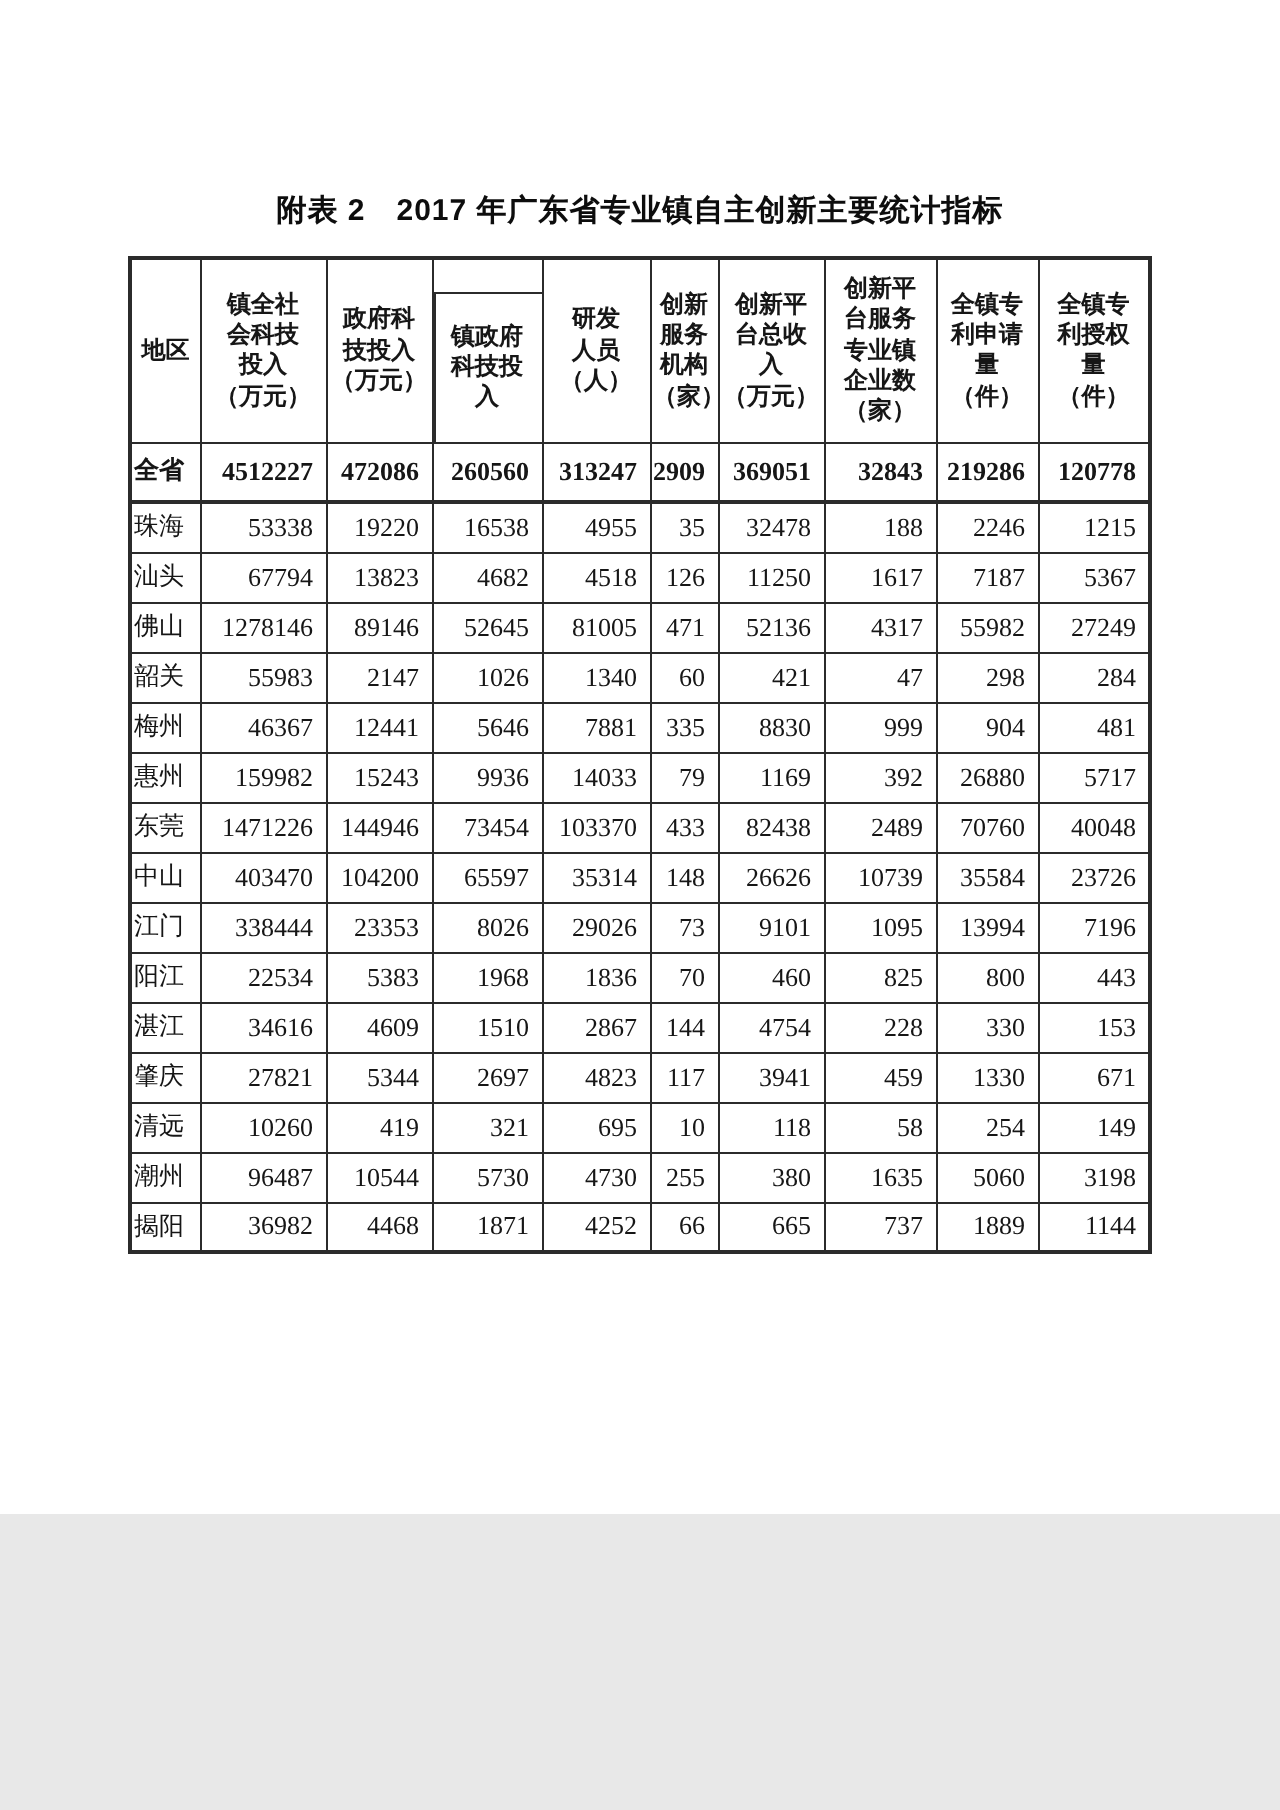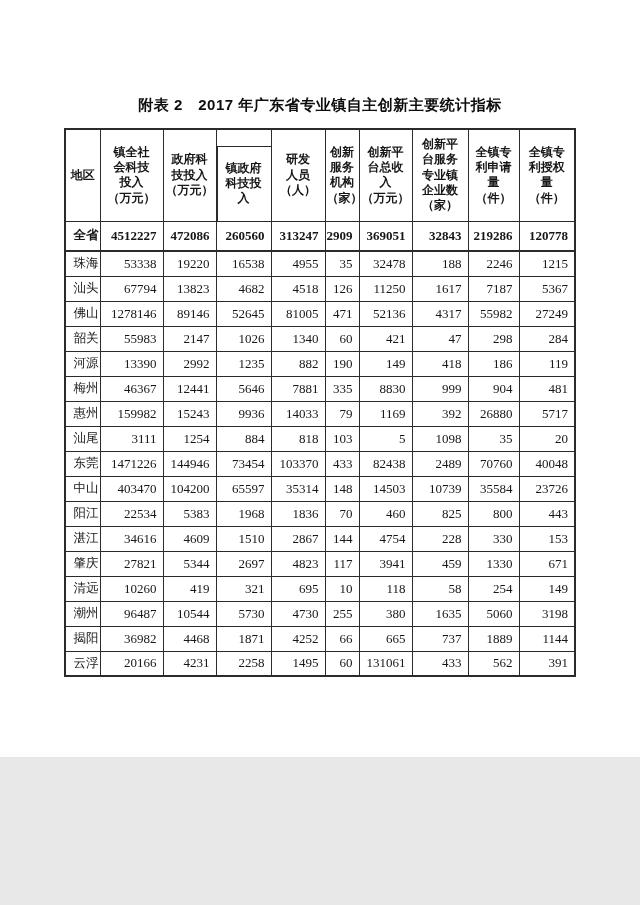--- a/index.html
+++ b/index.html
@@ -64,21 +64,21 @@
     position:absolute;
     top:16px;left:0;right:0;bottom:0;
     border-top:1px solid var(--line);
     border-left:1px solid var(--line);
     pointer-events:none;
   }
   tbody tr{height:25px;}
   tbody tr.total{height:30px;font-weight:bold;}
   tbody tr.total td{border-bottom:2px solid var(--line);}
   td.region{
-    text-align:right;
+    text-align:left;
     font-size:12.5px;
     padding:0 1px;
   }
   td.num{
     text-align:right;
     font-size:13px;
     padding:0 6px 0 1px;
     font-variant-numeric:tabular-nums;
   }
   .page-number{
@@ -204,32 +204,20 @@
             <td class="num">2147</td>
             <td class="num">1026</td>
             <td class="num">1340</td>
             <td class="num">60</td>
             <td class="num">421</td>
             <td class="num">47</td>
             <td class="num">298</td>
             <td class="num">284</td>
           </tr>
           <tr>
-            <td class="region">河源</td>
-            <td class="num">13390</td>
-            <td class="num">2992</td>
-            <td class="num">1235</td>
-            <td class="num">882</td>
-            <td class="num">190</td>
-            <td class="num">149</td>
-            <td class="num">418</td>
-            <td class="num">186</td>
-            <td class="num">119</td>
-          </tr>
-          <tr>
             <td class="region">梅州</td>
             <td class="num">46367</td>
             <td class="num">12441</td>
             <td class="num">5646</td>
             <td class="num">7881</td>
             <td class="num">335</td>
             <td class="num">8830</td>
             <td class="num">999</td>
             <td class="num">904</td>
             <td class="num">481</td>
@@ -240,54 +228,54 @@
             <td class="num">15243</td>
             <td class="num">9936</td>
             <td class="num">14033</td>
             <td class="num">79</td>
             <td class="num">1169</td>
             <td class="num">392</td>
             <td class="num">26880</td>
             <td class="num">5717</td>
           </tr>
           <tr>
-            <td class="region">汕尾</td>
-            <td class="num">3111</td>
-            <td class="num">1254</td>
-            <td class="num">884</td>
-            <td class="num">818</td>
-            <td class="num">103</td>
-            <td class="num">5</td>
-            <td class="num">1098</td>
-            <td class="num">35</td>
-            <td class="num">20</td>
-          </tr>
-          <tr>
             <td class="region">东莞</td>
             <td class="num">1471226</td>
             <td class="num">144946</td>
             <td class="num">73454</td>
             <td class="num">103370</td>
             <td class="num">433</td>
             <td class="num">82438</td>
             <td class="num">2489</td>
             <td class="num">70760</td>
             <td class="num">40048</td>
           </tr>
           <tr>
             <td class="region">中山</td>
             <td class="num">403470</td>
             <td class="num">104200</td>
             <td class="num">65597</td>
             <td class="num">35314</td>
             <td class="num">148</td>
-            <td class="num">14503</td>
+            <td class="num">26626</td>
             <td class="num">10739</td>
             <td class="num">35584</td>
             <td class="num">23726</td>
+          </tr>
+          <tr>
+            <td class="region">江门</td>
+            <td class="num">338444</td>
+            <td class="num">23353</td>
+            <td class="num">8026</td>
+            <td class="num">29026</td>
+            <td class="num">73</td>
+            <td class="num">9101</td>
+            <td class="num">1095</td>
+            <td class="num">13994</td>
+            <td class="num">7196</td>
           </tr>
           <tr>
             <td class="region">阳江</td>
             <td class="num">22534</td>
             <td class="num">5383</td>
             <td class="num">1968</td>
             <td class="num">1836</td>
             <td class="num">70</td>
             <td class="num">460</td>
             <td class="num">825</td>
@@ -347,31 +335,19 @@
             <td class="num">36982</td>
             <td class="num">4468</td>
             <td class="num">1871</td>
             <td class="num">4252</td>
             <td class="num">66</td>
             <td class="num">665</td>
             <td class="num">737</td>
             <td class="num">1889</td>
             <td class="num">1144</td>
           </tr>
-          <tr>
-            <td class="region">云浮</td>
-            <td class="num">20166</td>
-            <td class="num">4231</td>
-            <td class="num">2258</td>
-            <td class="num">1495</td>
-            <td class="num">60</td>
-            <td class="num">131061</td>
-            <td class="num">433</td>
-            <td class="num">562</td>
-            <td class="num">391</td>
-          </tr>
         </tbody>
     </table>
   </div>
 
   <div class="page-number">- 6 -</div>
 
 </div>
 
 </body></html>

